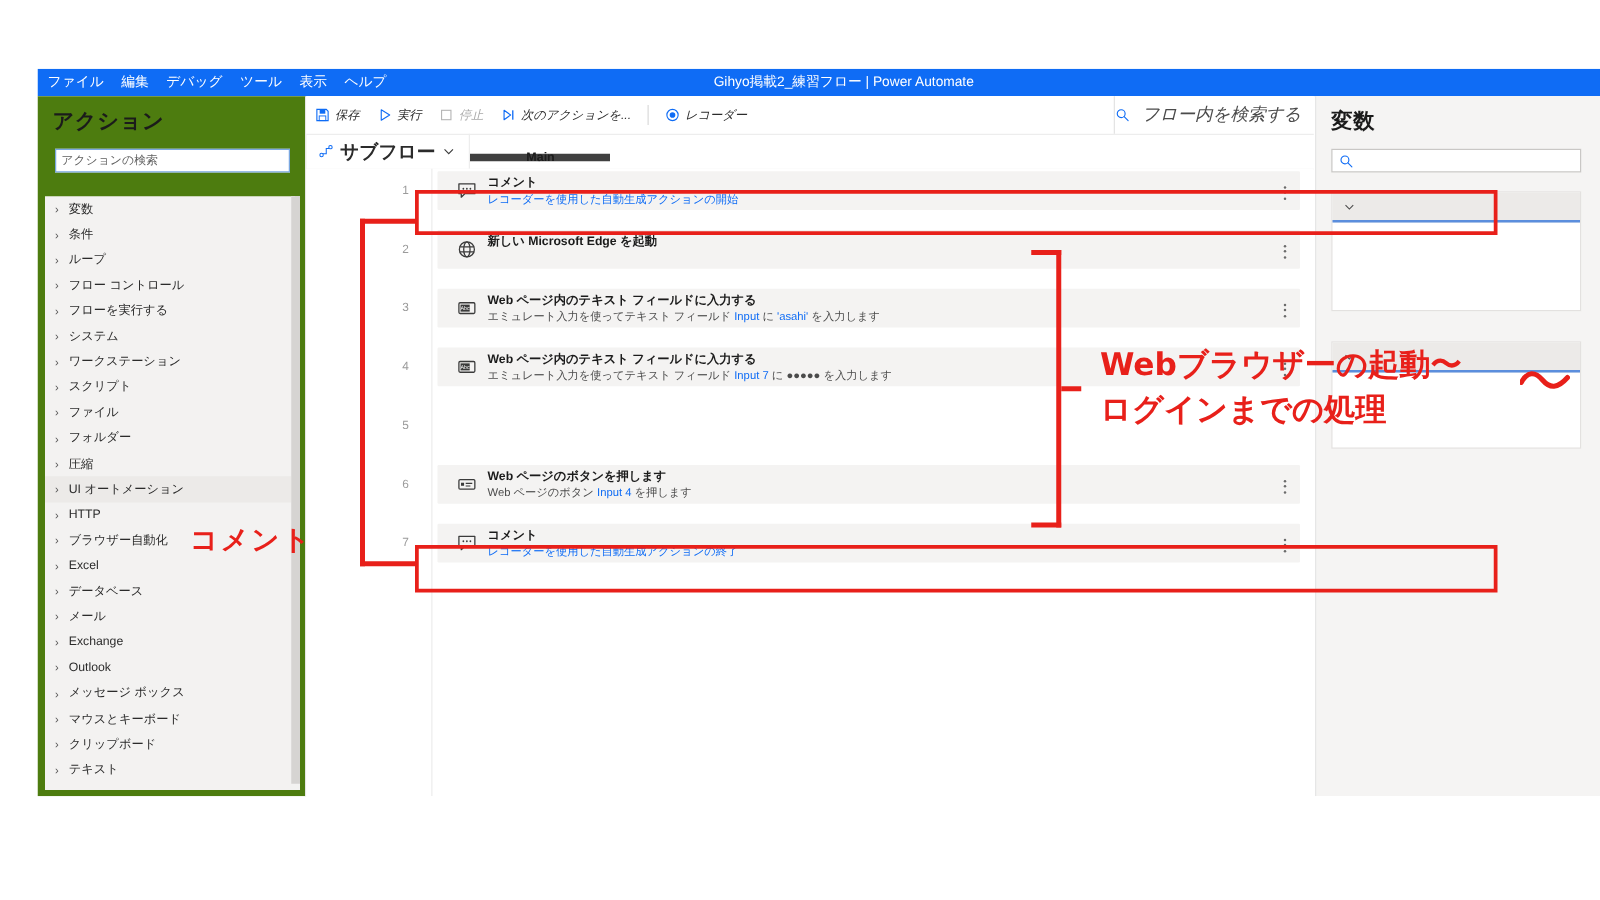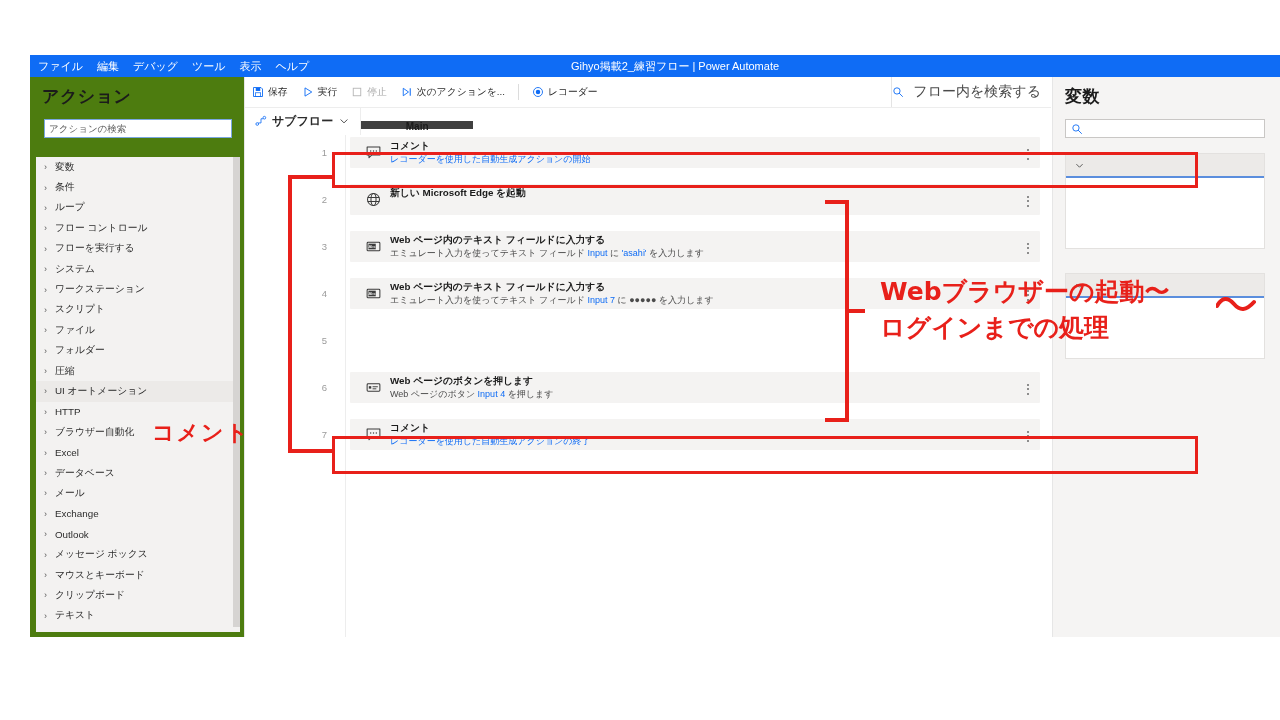--- a/index.html
+++ b/index.html
@@ -147,20 +147,21 @@
     background: #ffffff;
   }
   .flow-toolbar {
     position: absolute;
     left: 0; top: 0;
     width: 806px; height: 30px;
     background: #ffffff;
     border-bottom: 1px solid #ededed;
     display: flex;
     align-items: center;
+    font-style: italic;
   }
   .tb-btn {
     display: flex;
     align-items: center;
     gap: 4px;
     height: 30px;
     padding: 0 7px;
     font-size: 9.8px;
     color: #2b2b2b;
     white-space: nowrap;
@@ -181,36 +182,36 @@
     border-bottom: 1px solid #ededed;
     display: flex;
     align-items: center;
   }
   .subflow-btn {
     display: flex;
     align-items: center;
     gap: 5px;
     height: 28px;
     padding: 0 10px;
-    font-size: 12px;
+    font-size: 15px;
     font-weight: bold;
     color: #2b2b2b;
     white-space: nowrap;
     border-right: 1px solid #ededed;
     cursor: default;
   }
   .tab-main {
     width: 112px;
     height: 16px;
     line-height: 28px;
     text-align: center;
     font-size: 10px;
     font-weight: bold;
     color: #1b1b1b;
-    border-bottom: 8px solid #404040;
+    border-bottom: 6px solid #404040;
     box-sizing: border-box;
     cursor: default;
   }
 
   .flow-canvas {
     position: absolute;
     left: 0; top: 58px;
     width: 806px;
     height: 502px;
     background: #ffffff;

